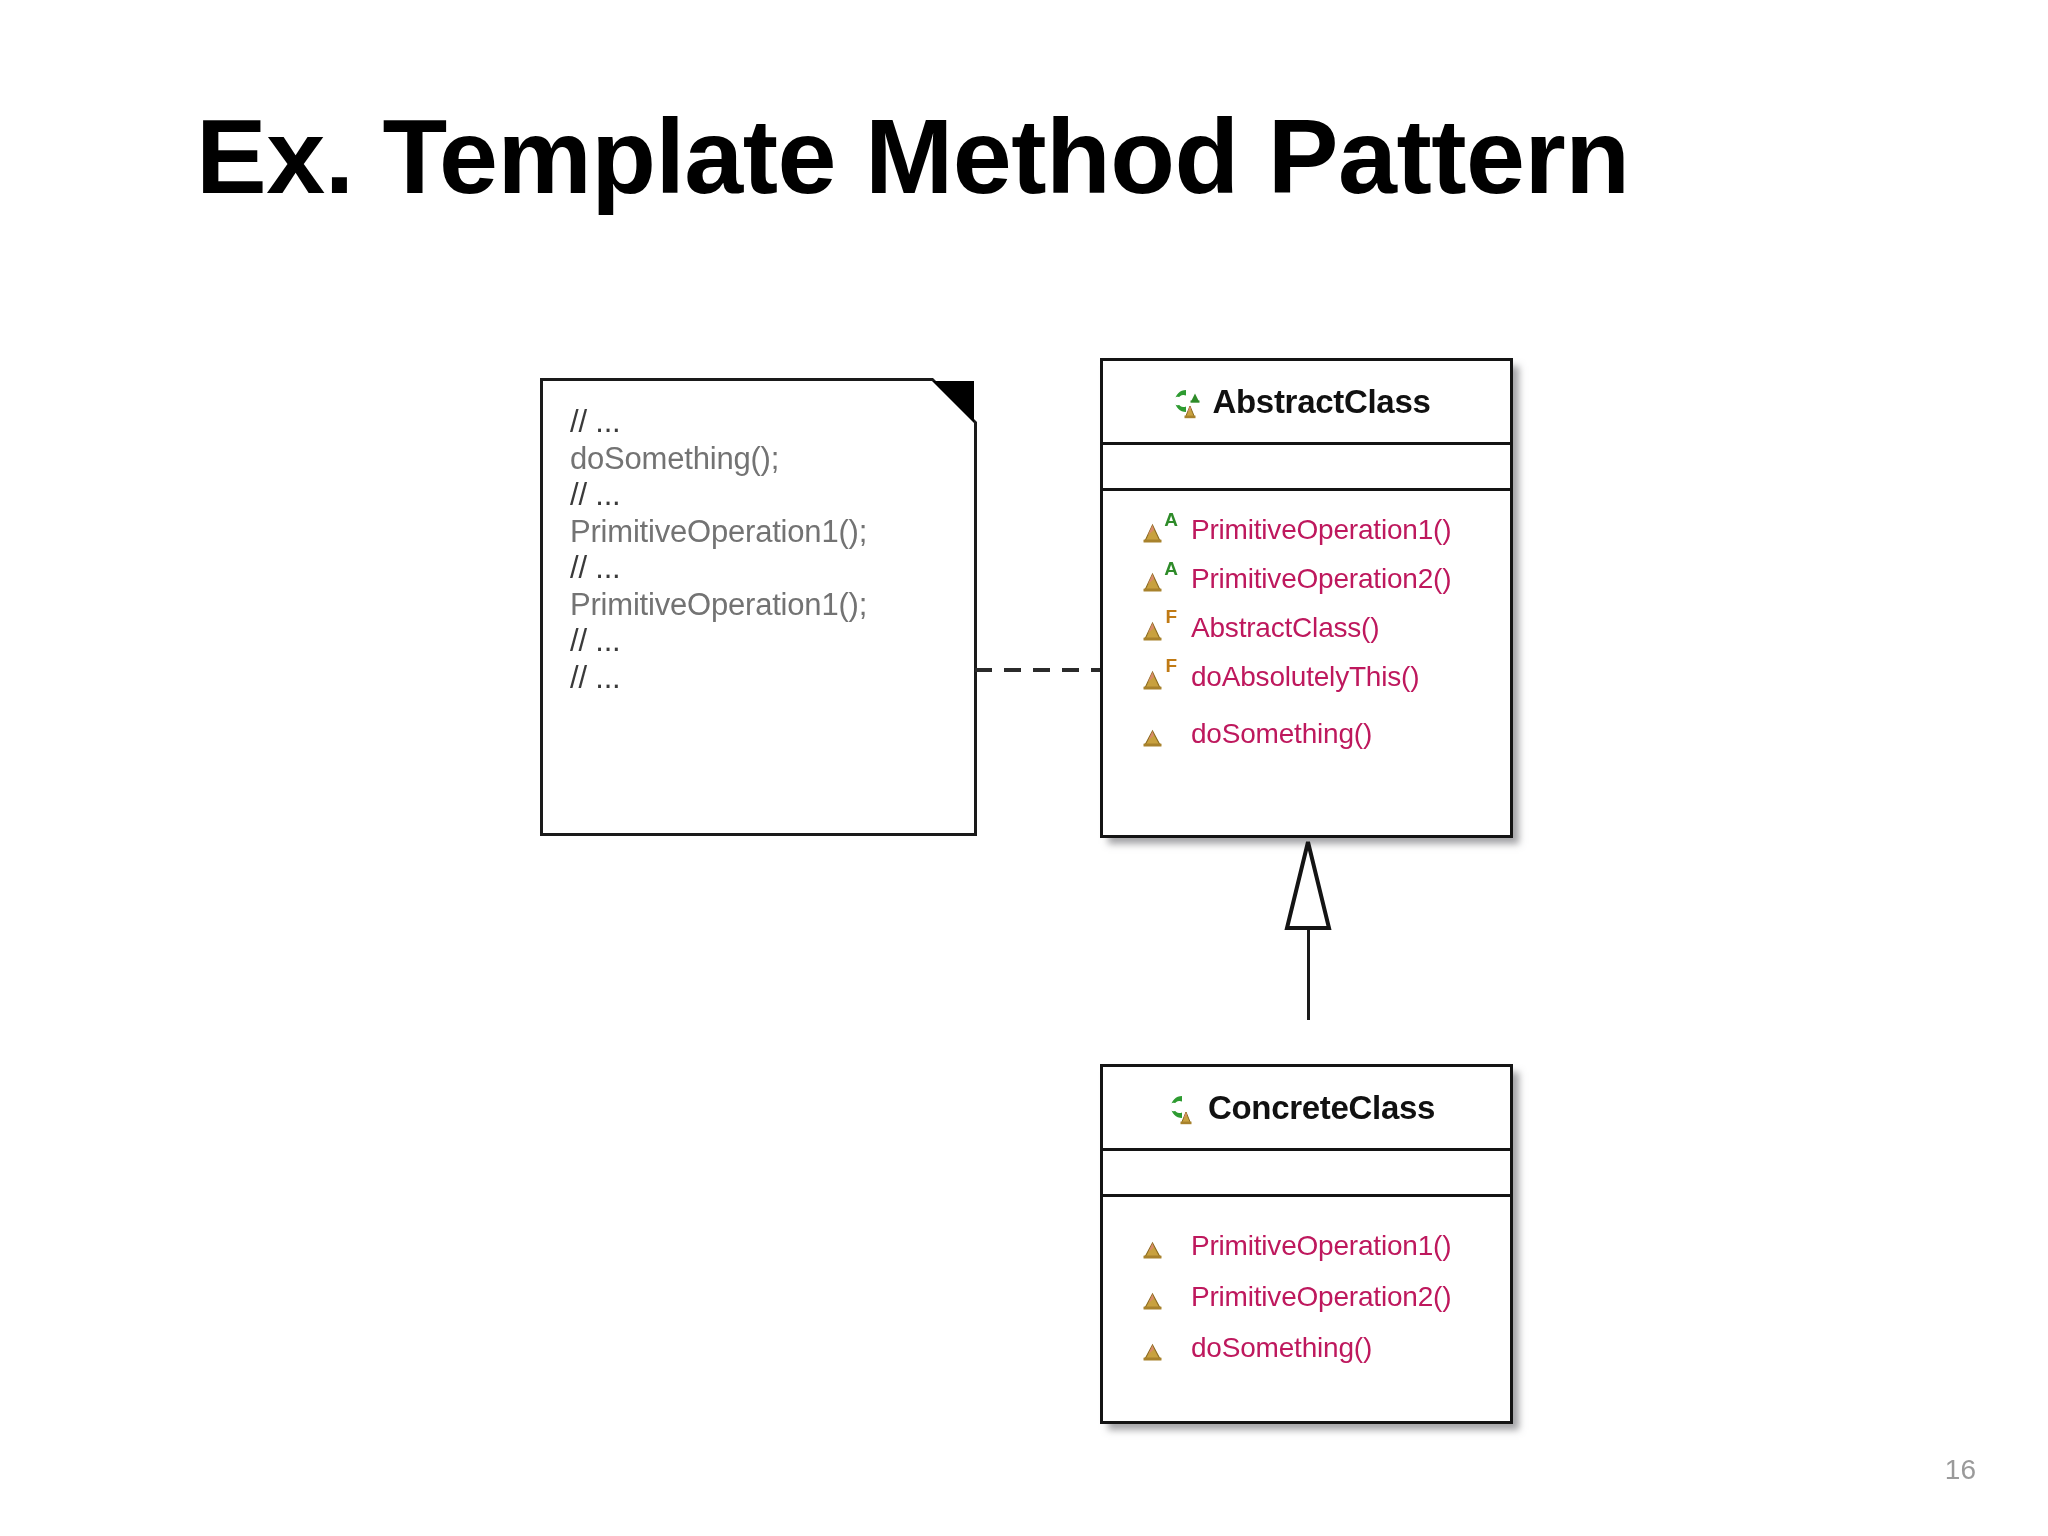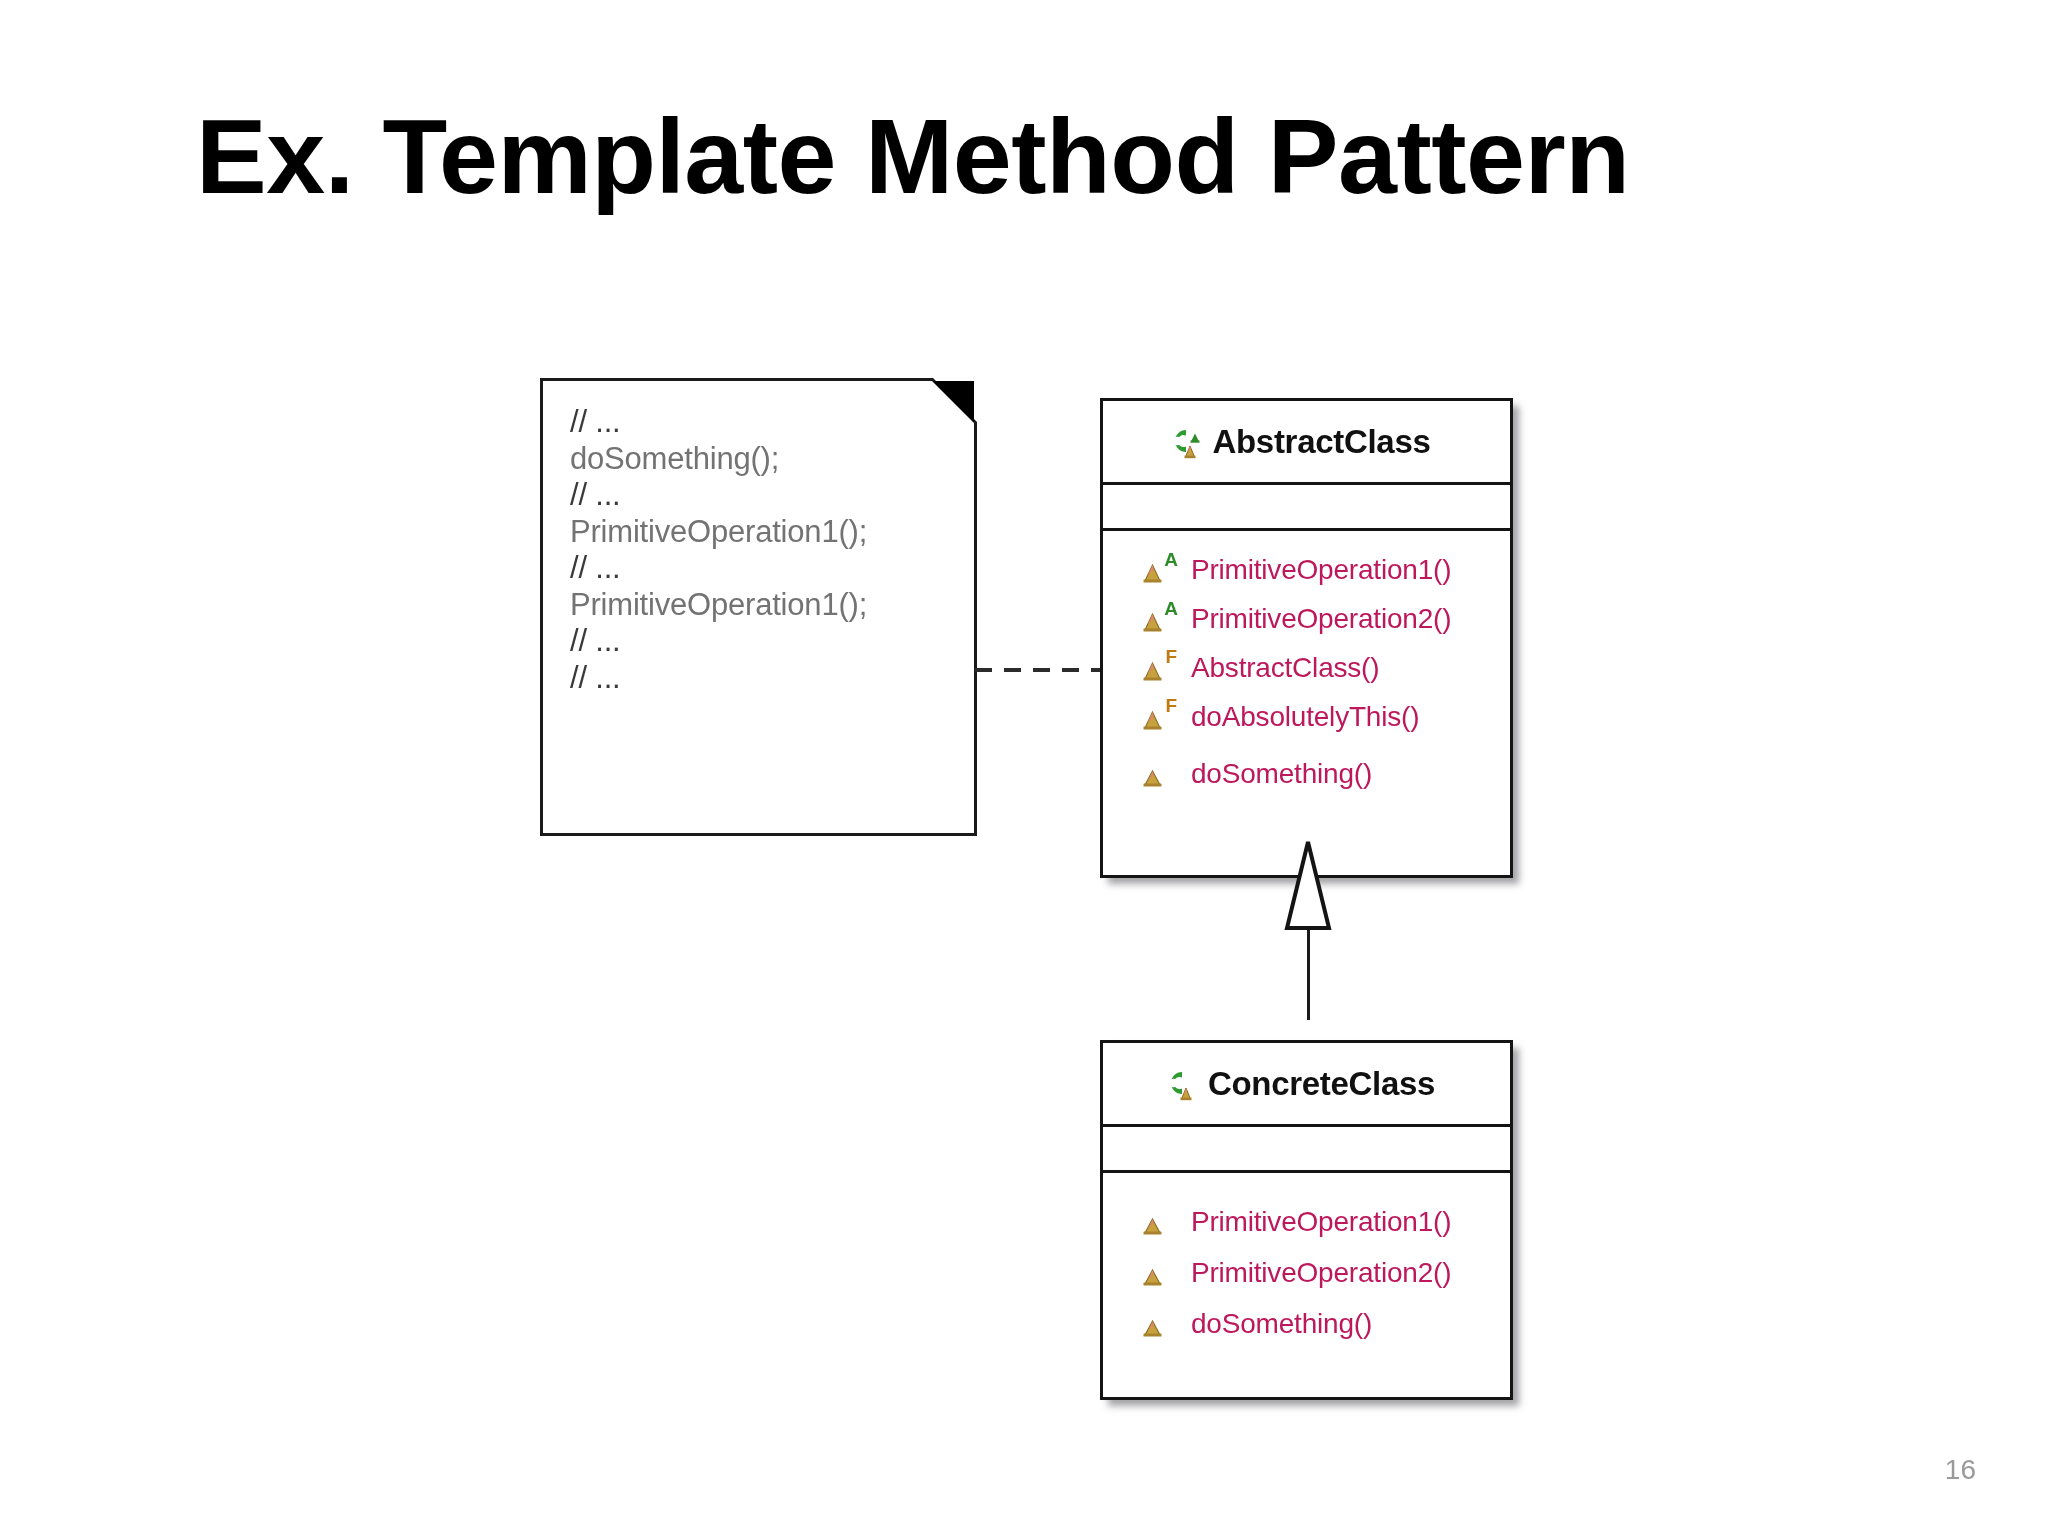--- a/index.html
+++ b/index.html
@@ -114,25 +114,24 @@
     background: #ffffff;
     border: 3px solid #141414;
     box-sizing: border-box;
     box-shadow: 7px 7px 7px -1px rgba(90, 90, 95, 0.55);
   }
   .uml-class.abstract-class {
     left: 1100px;
     top: 358px;
     width: 413px;
     height: 480px;
-    margin-top: 40px;
   }
   .uml-class.concrete-class {
     left: 1100px;
-    top: 1040px;
+    top: 1064px;
     width: 413px;
     height: 360px;
   }
 
   .uml-header {
     height: 84px;
     display: flex;
     align-items: center;
     justify-content: center;
     border-bottom: 3px solid #141414;

